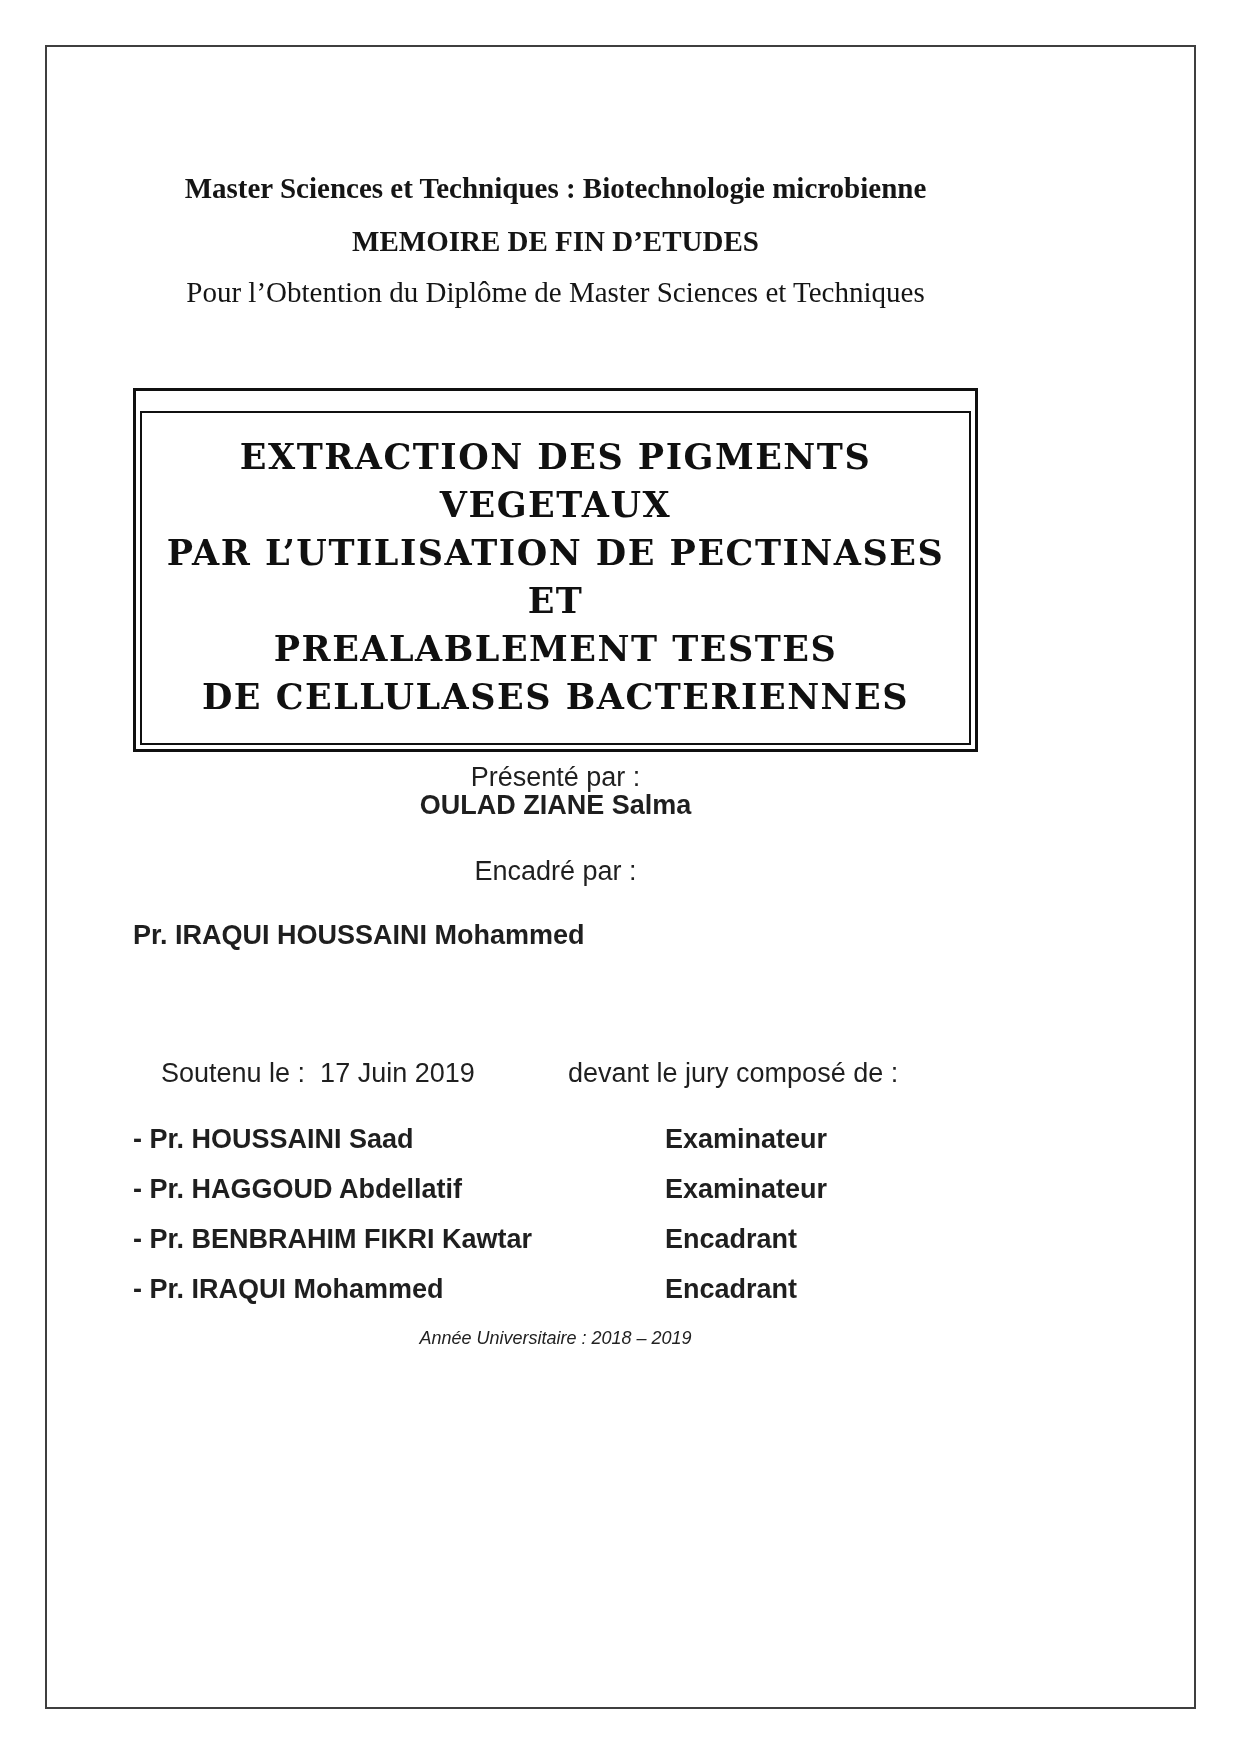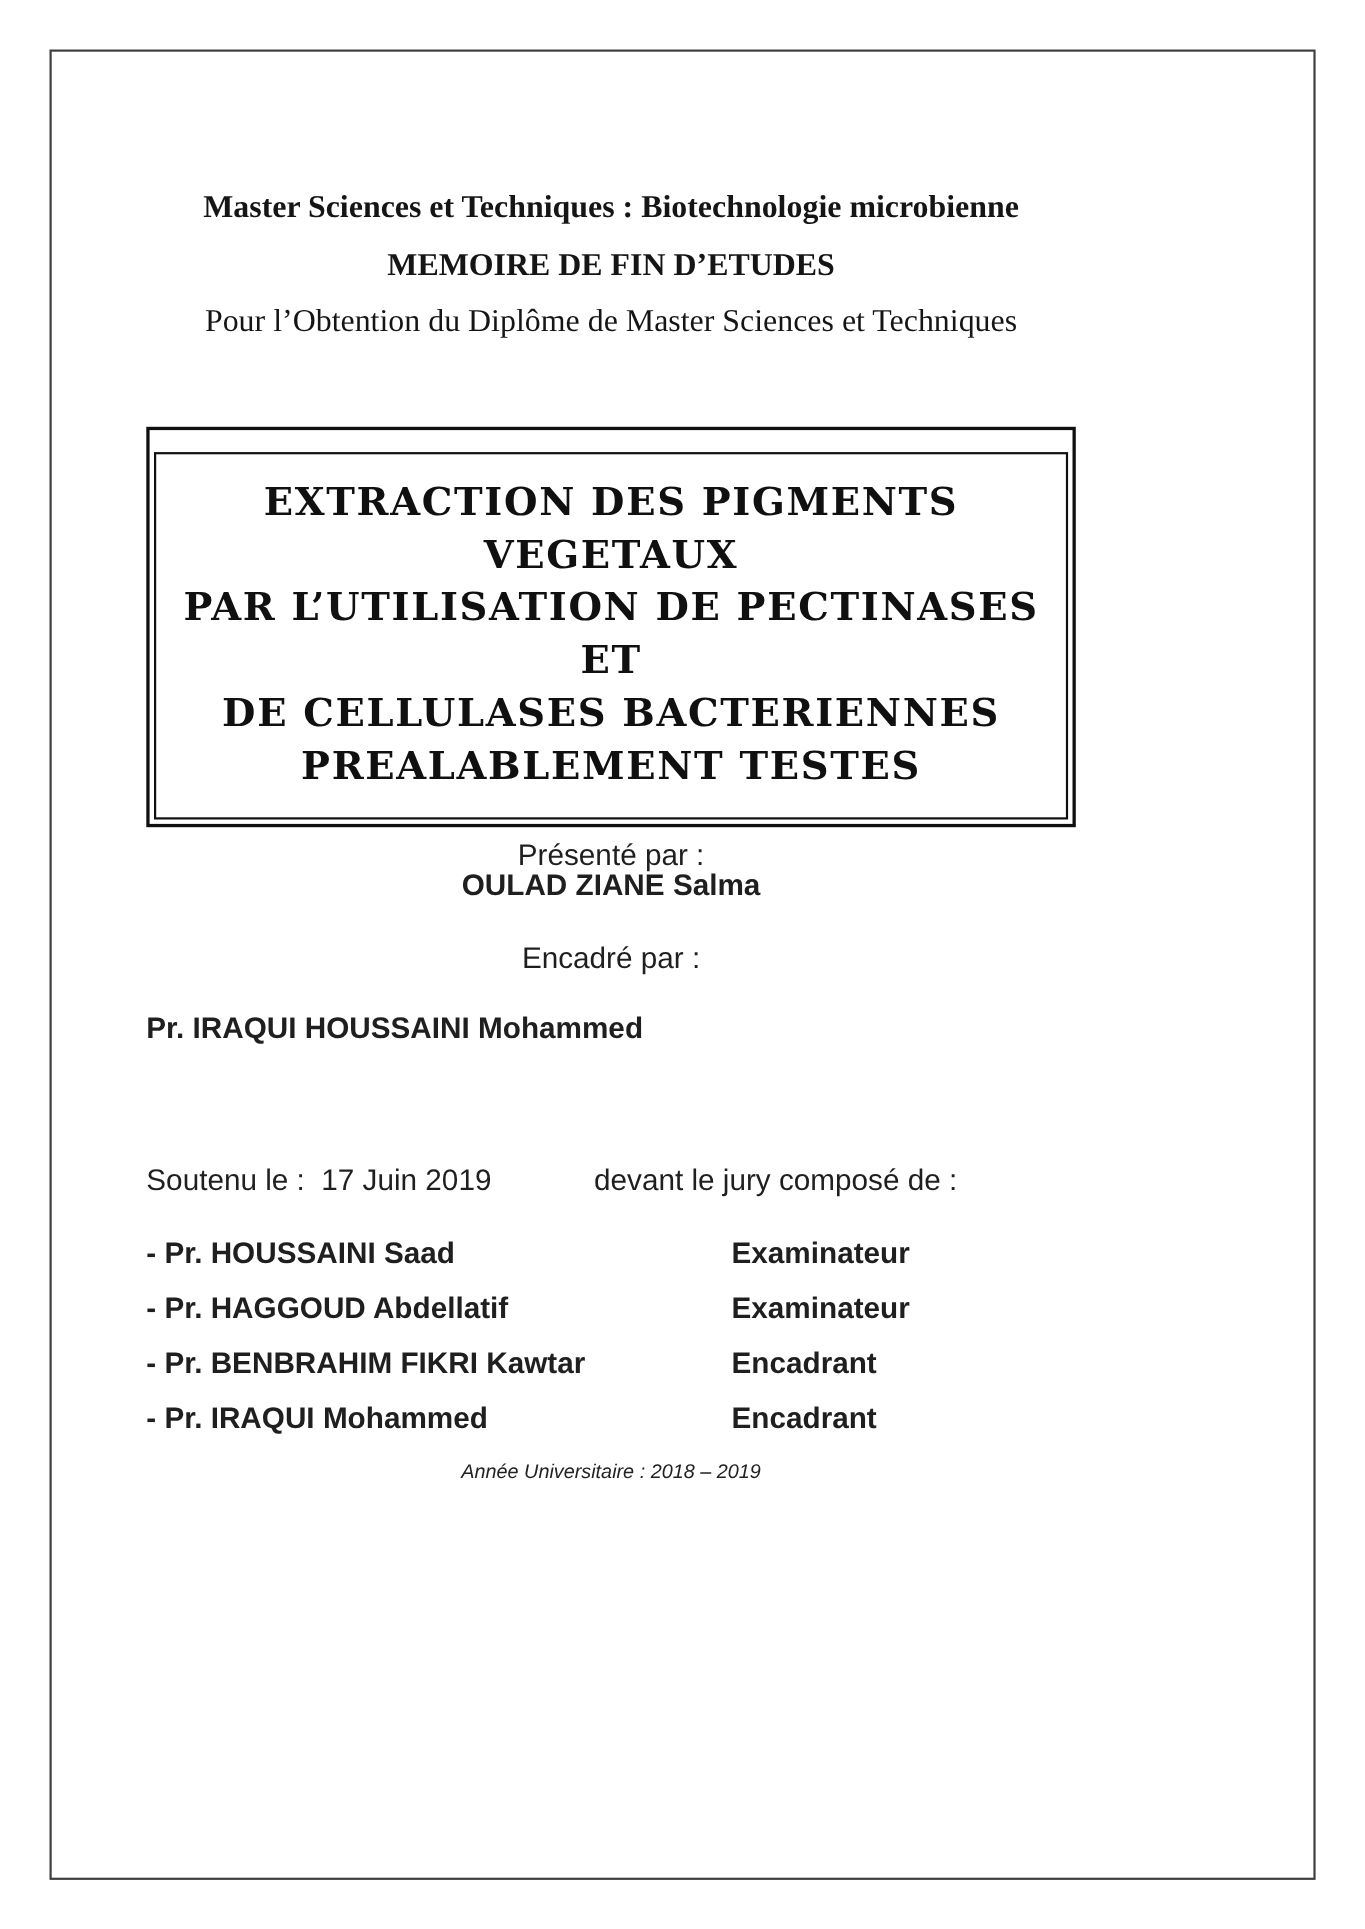--- a/index.html
+++ b/index.html
@@ -71,35 +71,35 @@
     <div class="block center serif bold header-line" style="top:172px;">Master Sciences et Techniques : Biotechnologie microbienne</div>
 
     <div class="block center serif header-line" style="top:276px;">Pour l’Obtention du Diplôme de Master Sciences et Techniques</div>
 
     <div class="block center serif bold header-line" style="top:225px;">MEMOIRE DE FIN D’ETUDES</div>
 
     <div class="block title-box-outer" style="top:388px;">
       <div class="title-box-inner">
         <div class="title-line">EXTRACTION DES PIGMENTS VEGETAUX</div>
         <div class="title-line">PAR L’UTILISATION DE PECTINASES ET</div>
+        <div class="title-line">PREALABLEMENT TESTES</div>
         <div class="title-line">DE CELLULASES BACTERIENNES</div>
-        <div class="title-line">PREALABLEMENT TESTES</div>
       </div>
     </div>
 
     <div class="block center body-text" style="top:722px;margin-top:40px;">Présenté par :</div>
 
     <div class="block center body-text bold" style="top:790px;">OULAD ZIANE Salma</div>
 
     <div class="block center body-text" style="top:856px;">Encadré par :</div>
 
     <div class="block body-text bold" style="top:920px;">Pr. IRAQUI HOUSSAINI Mohammed</div>
 
 
-    <div class="defense-row" style="top:1058px;">
+    <div class="defense-row" style="top:1058px;margin-left:28px;">
       <span class="defense-date">Soutenu le :  17 Juin 2019</span>
       <span class="defense-jury-label">devant le jury composé de :</span>
     </div>
 
     <div class="jury-row" style="top:1124px;">
       <span class="jury-name">- Pr. HOUSSAINI Saad</span>
       <span class="jury-role">Examinateur</span>
     </div>
 
     <div class="jury-row" style="top:1174px;">

